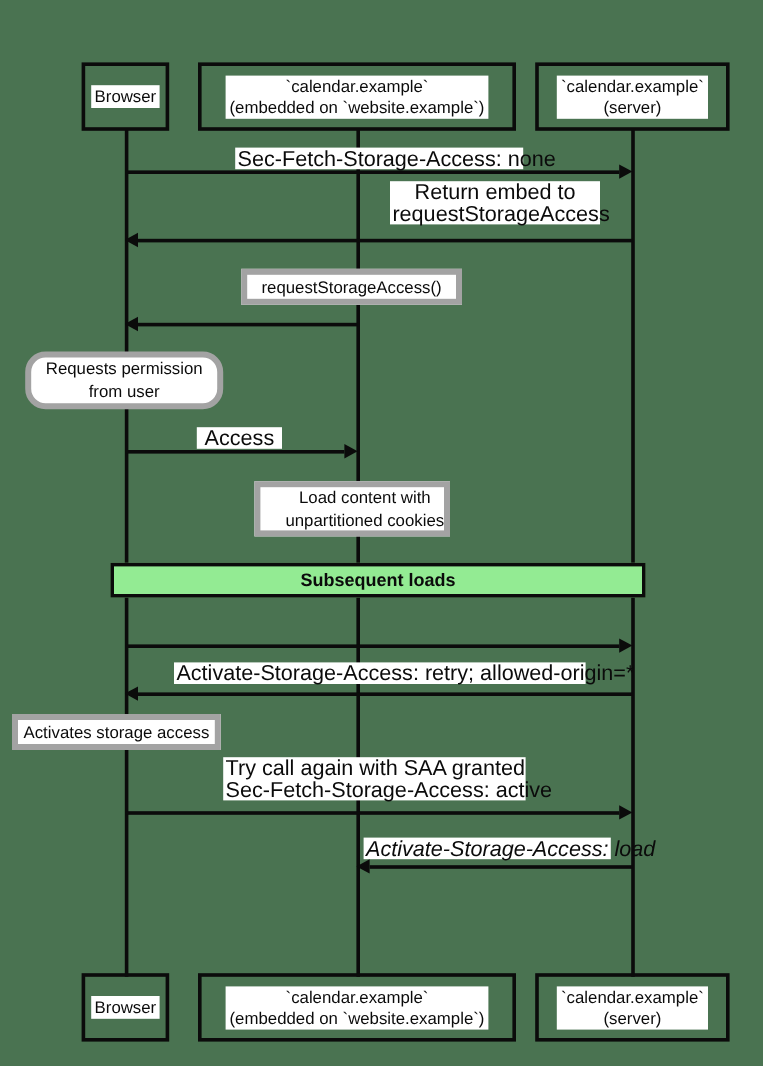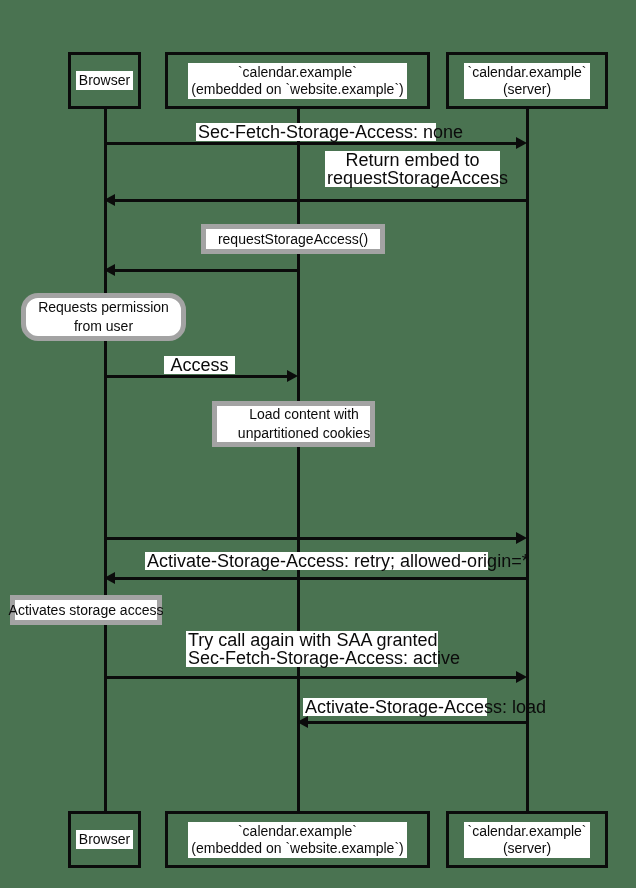--- a/index.html
+++ b/index.html
@@ -168,38 +168,41 @@
 
   <div class="abs msg-label" style="left:164px; top:356px; width:71px;">Access</div>
   <div class="abs msg-line" style="left:105px; top:375px; width:182px;"></div>
   <div class="abs arrow-head arrow-right" style="left:287px; top:370px;"></div>
 
   <div class="abs note-box" style="left:212px; top:401px; width:163px; height:46px;padding-left:27px;">
     <span>Load content with
 unpartitioned cookies</span>
   </div>
 
+  <div class="abs divider-bar" id="divider-1" style="left: 92px; top: 469px; width: 446px; height: 29px; background: rgb(147, 235, 147);">
+    <span>Subsequent loads</span>
+  </div>
 
   <div class="abs msg-line" style="left:105px; top:537px; width:411px;"></div>
   <div class="abs arrow-head arrow-right" style="left:516px; top:532px;"></div>
 
   <div class="abs msg-label" style="left:145px; top:552px; width:343px;text-align:center;">Activate-Storage-Access: retry; allowed-origin=*</div>
   <div class="abs msg-line" style="left:115px; top:577px; width:412px;"></div>
   <div class="abs arrow-head arrow-left" style="left:104px; top:572px;"></div>
 
-  <div class="abs note-box" style="left:10px; top:595px; width:152px; height:30px;">
+  <div class="abs note-box" style="left:10px; top:595px; width:174px; height:30px;">
     <span>Activates storage access</span>
   </div>
 
   <div class="abs msg-label" style="left:186px; top:631px; width:252px;">Try call again with SAA granted
 Sec-Fetch-Storage-Access: active</div>
   <div class="abs msg-line" style="left:105px; top:676px; width:411px;"></div>
   <div class="abs arrow-head arrow-right" style="left:516px; top:671px;"></div>
 
-  <div class="abs msg-label" style="left:303px; top:698px; width:184px;">Activate-Storage-Access: load</div>
+  <div class="abs msg-label" style="left:303px; top:698px; width:206px;font-style:italic;">Activate-Storage-Access: load</div>
   <div class="abs msg-line" style="left:308px; top:721px; width:219px;"></div>
   <div class="abs arrow-head arrow-left" style="left:297px; top:716px;"></div>
 
 
   <div class="abs actor-box" style="left:68px; top:811px; width:73px; height:57px;">
     <div class="actor-label">Browser</div>
   </div>
 
   <div class="abs actor-box" style="left:165px; top:811px; width:265px; height:57px;">
     <div class="actor-label">`calendar.example`

